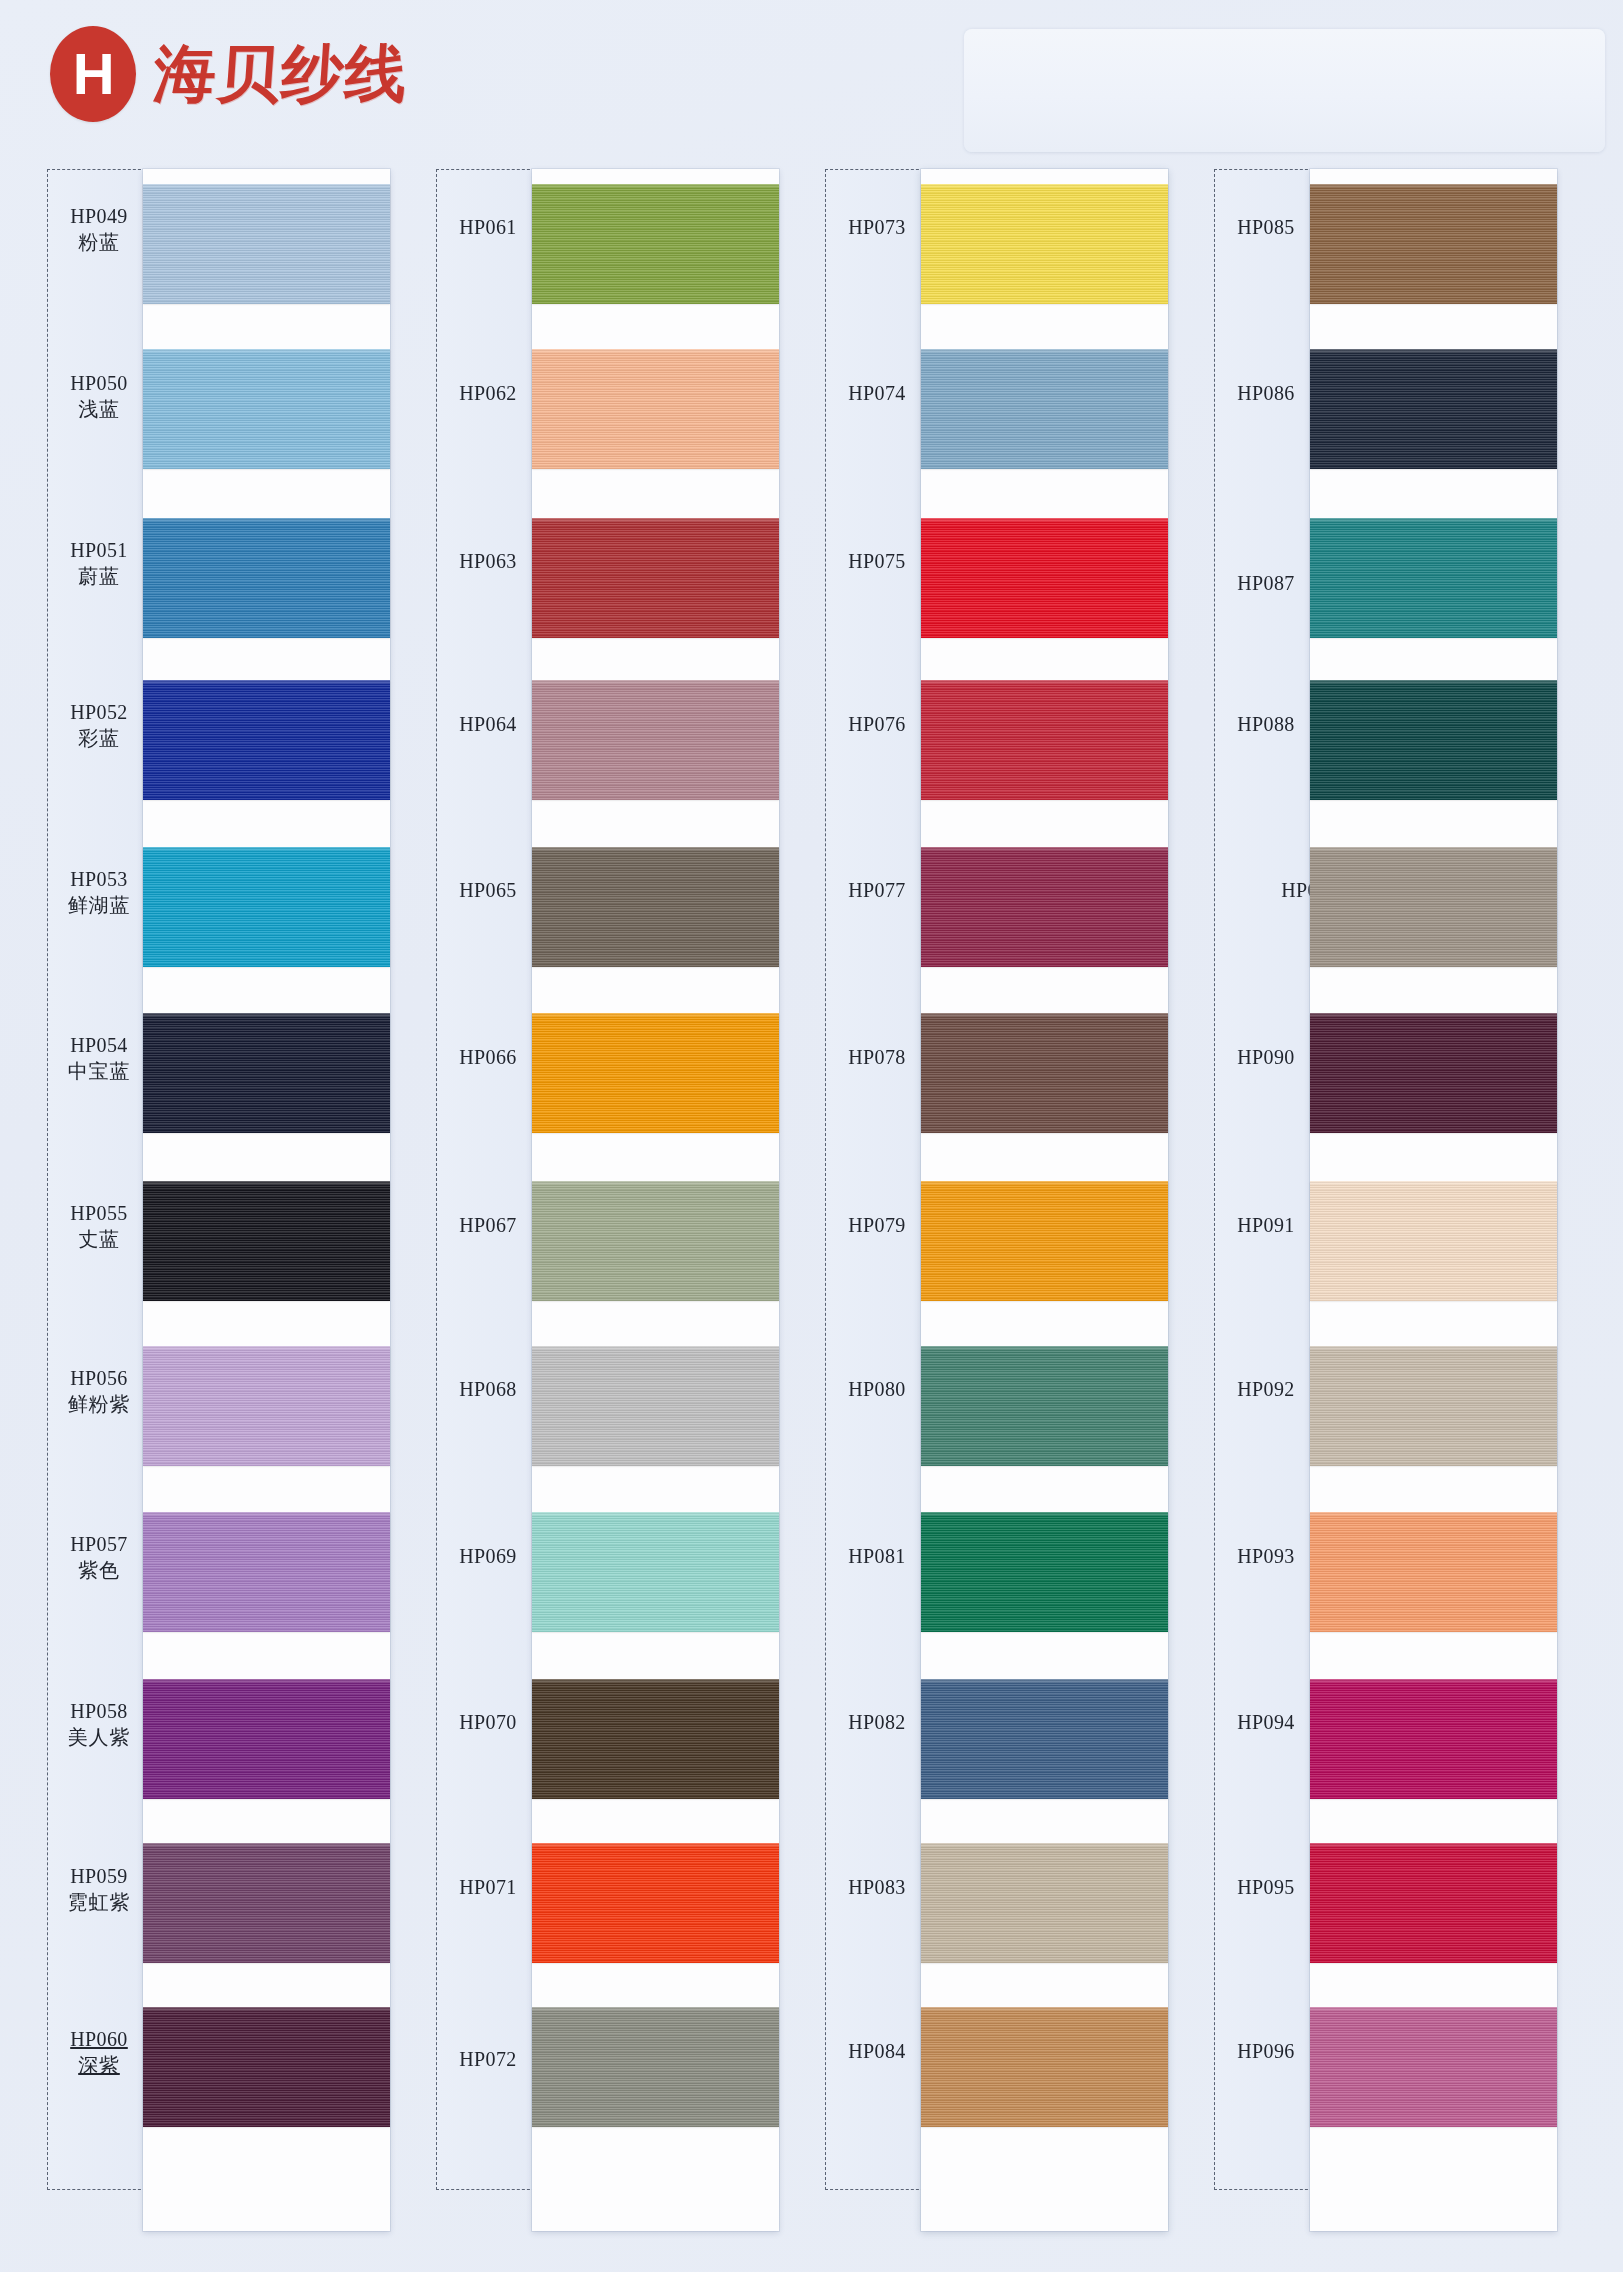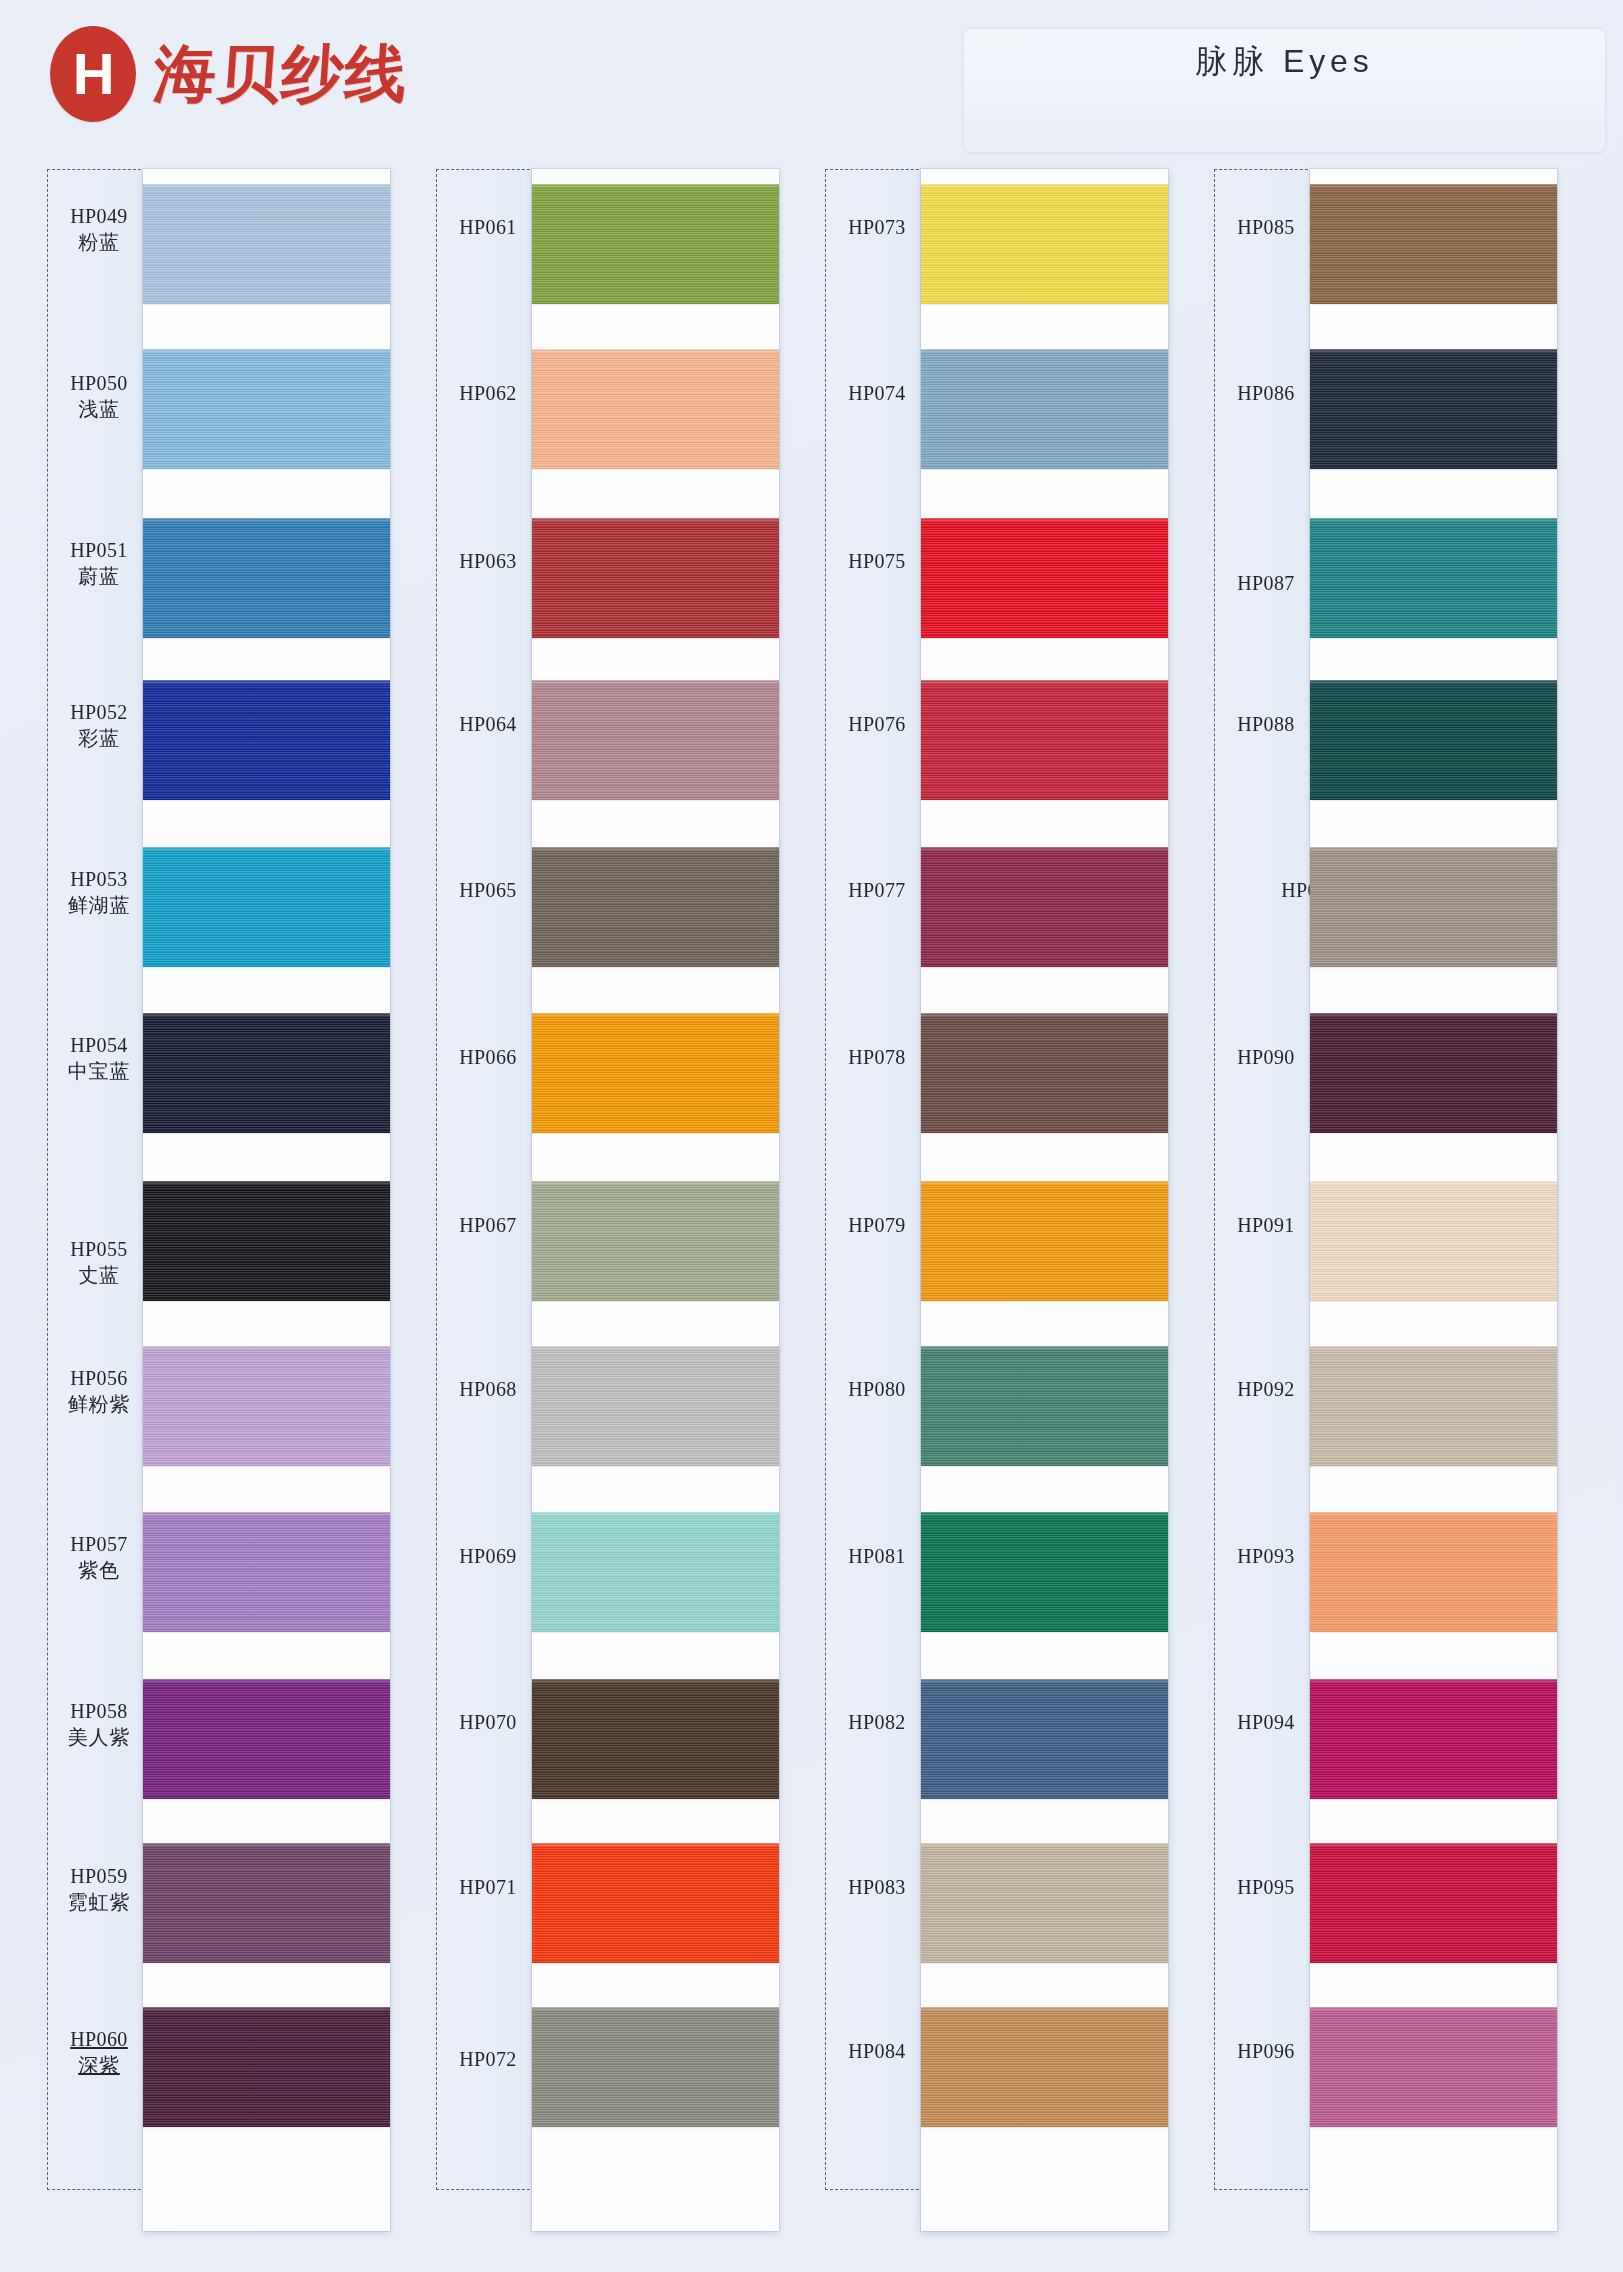--- a/index.html
+++ b/index.html
@@ -191,21 +191,20 @@
 
 <div class="header">
   <div class="logo-wrap">
     <div class="logo-mark">
       <span>H</span>
     </div>
     <div class="logo-text">海贝纱线</div>
   </div>
 
   <div class="title-card">
-    <div class="title-main">脉脉  Eyes</div>
   </div>
 </div>
 
 <div class="board">
     <div class="panel panel-1">
       <div class="label-card"></div>
       <div class="label-strip">
         <div class="label-cell" style="top: 36px;">
           <div class="label-code">HP049</div>
           <div class="label-name">粉蓝</div>
@@ -223,21 +222,21 @@
           <div class="label-name">彩蓝</div>
         </div>
         <div class="label-cell" style="top: 699px;">
           <div class="label-code">HP053</div>
           <div class="label-name">鲜湖蓝</div>
         </div>
         <div class="label-cell" style="top: 865px;">
           <div class="label-code">HP054</div>
           <div class="label-name">中宝蓝</div>
         </div>
-        <div class="label-cell" style="top: 1033px; margin-top: 36px;">
+        <div class="label-cell" style="top: 1033px;">
           <div class="label-code">HP055</div>
           <div class="label-name">丈蓝</div>
         </div>
         <div class="label-cell" style="top: 1198px;">
           <div class="label-code">HP056</div>
           <div class="label-name">鲜粉紫</div>
         </div>
         <div class="label-cell" style="top: 1364px;">
           <div class="label-code">HP057</div>
           <div class="label-name">紫色</div>

